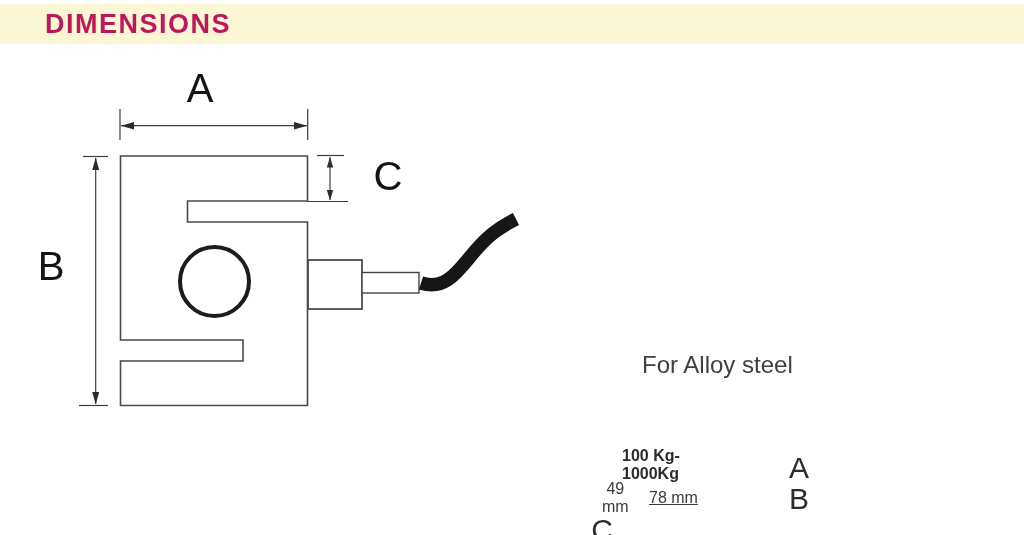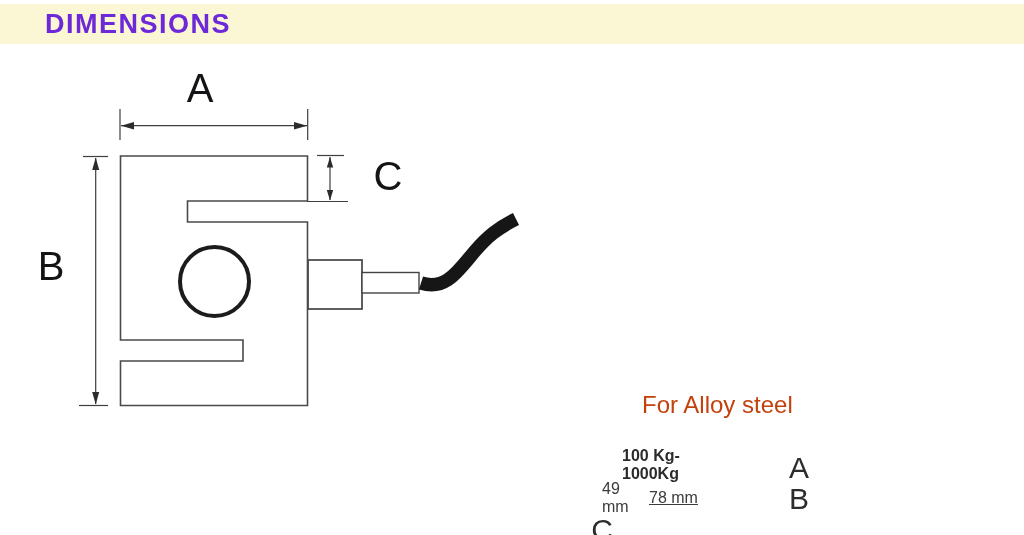--- a/index.html
+++ b/index.html
@@ -21,21 +21,21 @@
     width: 1024px; height: 40px;
     background: #FBF7D5;
     display: flex;
     align-items: center;
   }
   .header-bar h1 {
     padding-left: 45px;
     font-size: 27px;
     font-weight: bold;
     letter-spacing: 1.5px;
-    color: #6d28d9;
+    color: #be185d;
   }
   
   .drawing-svg {
     position: absolute;
     left: 0; top: 0;
     width: 560px; height: 535px;
   }
   .outline { fill: none; stroke: #4a4a4c; stroke-width: 1.6; }
   .thin    { fill: none; stroke: #3e3e40; stroke-width: 1.2; }
   .arrow   { fill: #2c2c2e; stroke: none; }
@@ -45,22 +45,21 @@
     font-family: "Liberation Sans", "DejaVu Sans", sans-serif;
     font-size: 40px;
     fill: #141417;
     text-anchor: middle;
   }
   
   .spec-title {
     position: absolute;
     left: 642px; top: 351px;
     font-size: 24px;
-    color: #c2410c;
-    margin-top: 40px;
+    color: #404040;
   }
   .spec-grid {
     position: absolute;
     left: 582px; top: 410px;
     display: grid;
     grid-template-columns: 40px 102px 150px;
     margin-top: 41px;
   }
   .cell { display: flex; align-items: center; }
   .hrow { height: 27px; }
@@ -68,21 +67,21 @@
   .hd   { font-size: 16px; font-weight: bold; color: #2b2b2d; }
   .hd1  { padding-left: 0px; }
   .hd2  { padding-left: 23px; }
   .letter {
     justify-content: center;
     font-size: 30px;
     color: #2c2c2e;
     padding-top: 2px;
   }
   .val  { font-size: 16px; color: #3b3b3d; }
-  .val1 { padding-left: 20px; }
+  .val1 { padding-left: 20px; text-align: center; }
   .val2 { padding-left: 27px; text-decoration: underline; }
 </style>
 </head>
 <body>
 
 <div class="page">
 
   <div class="header-bar">
     <h1>DIMENSIONS</h1>
   </div>

